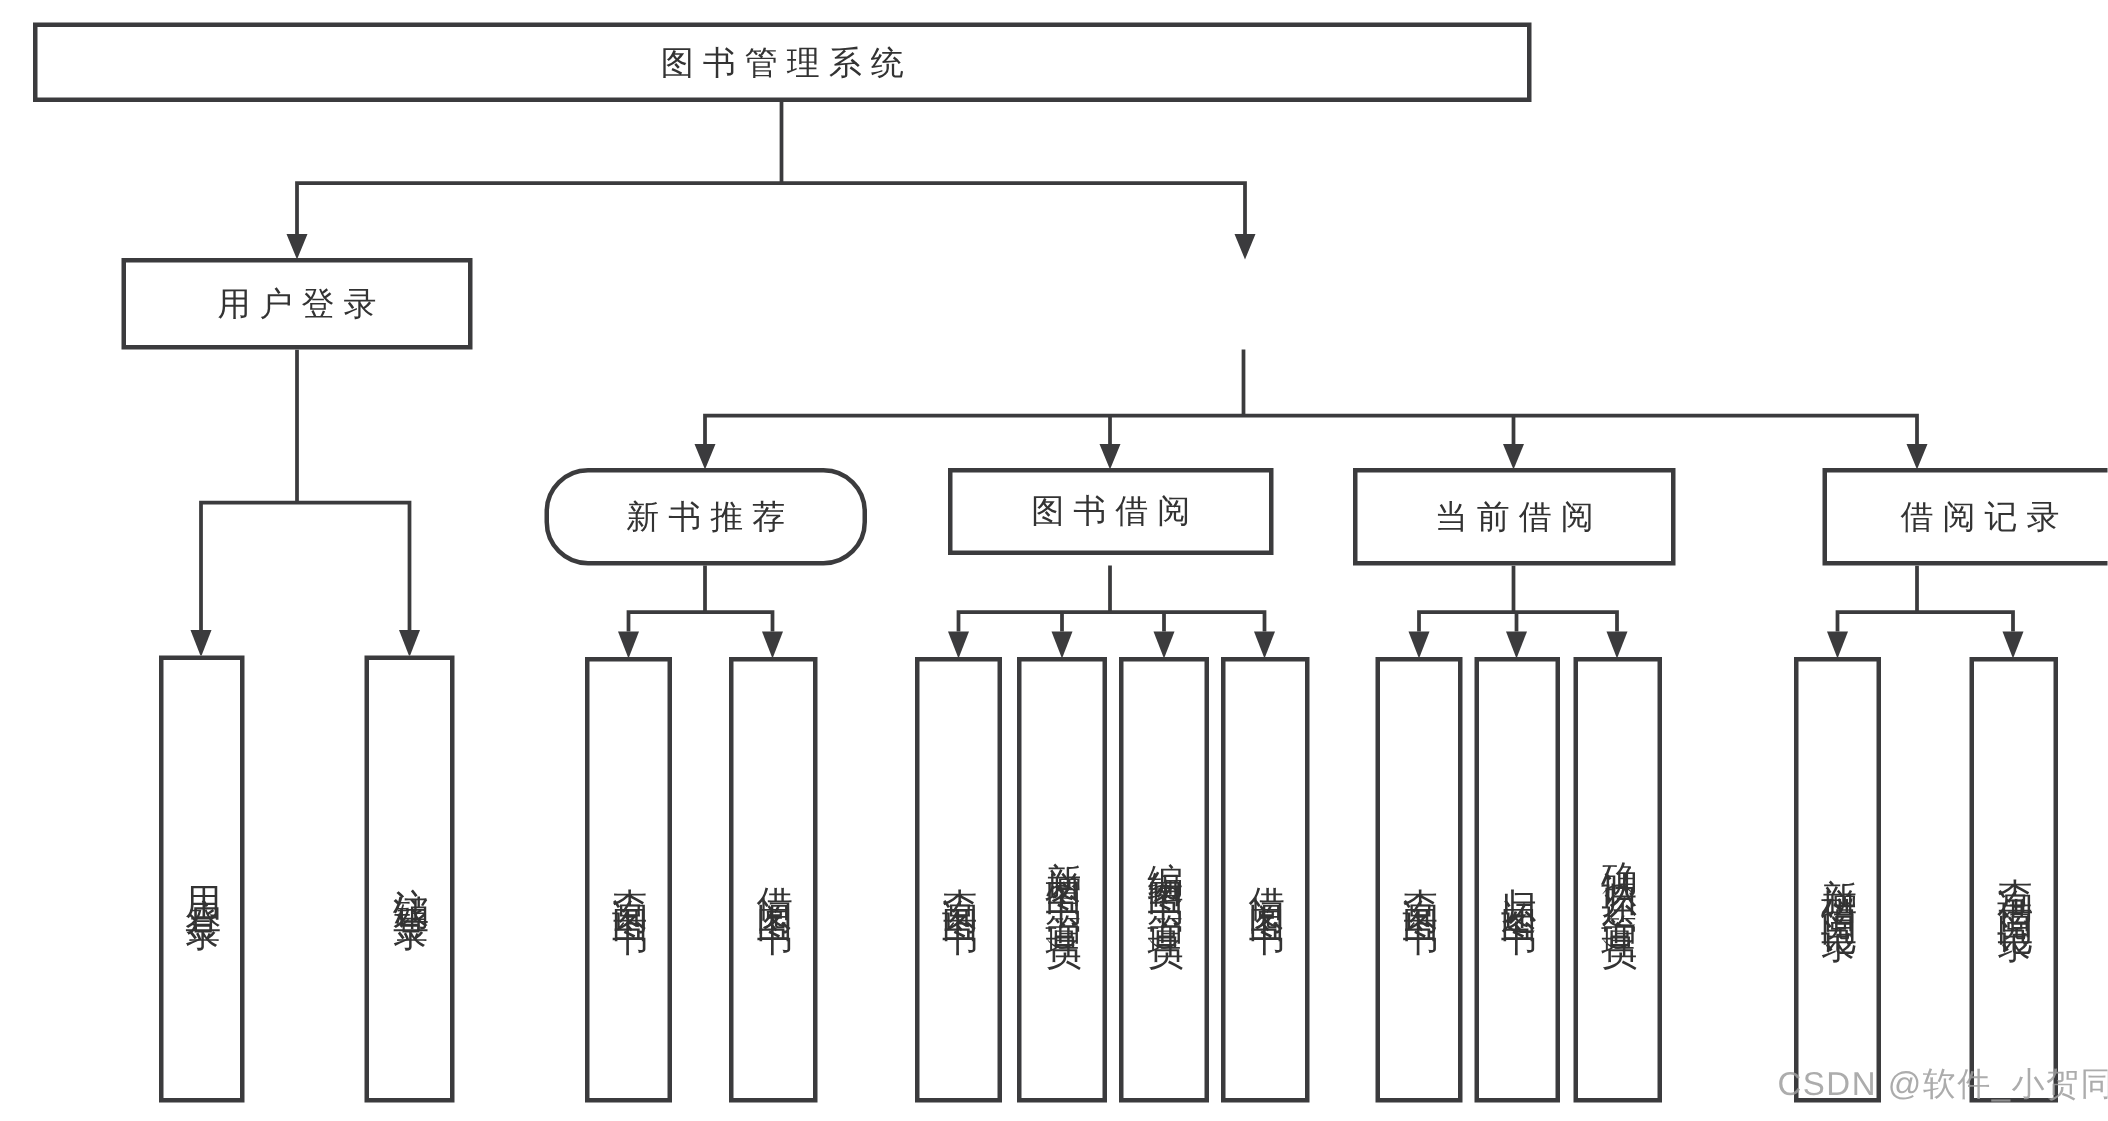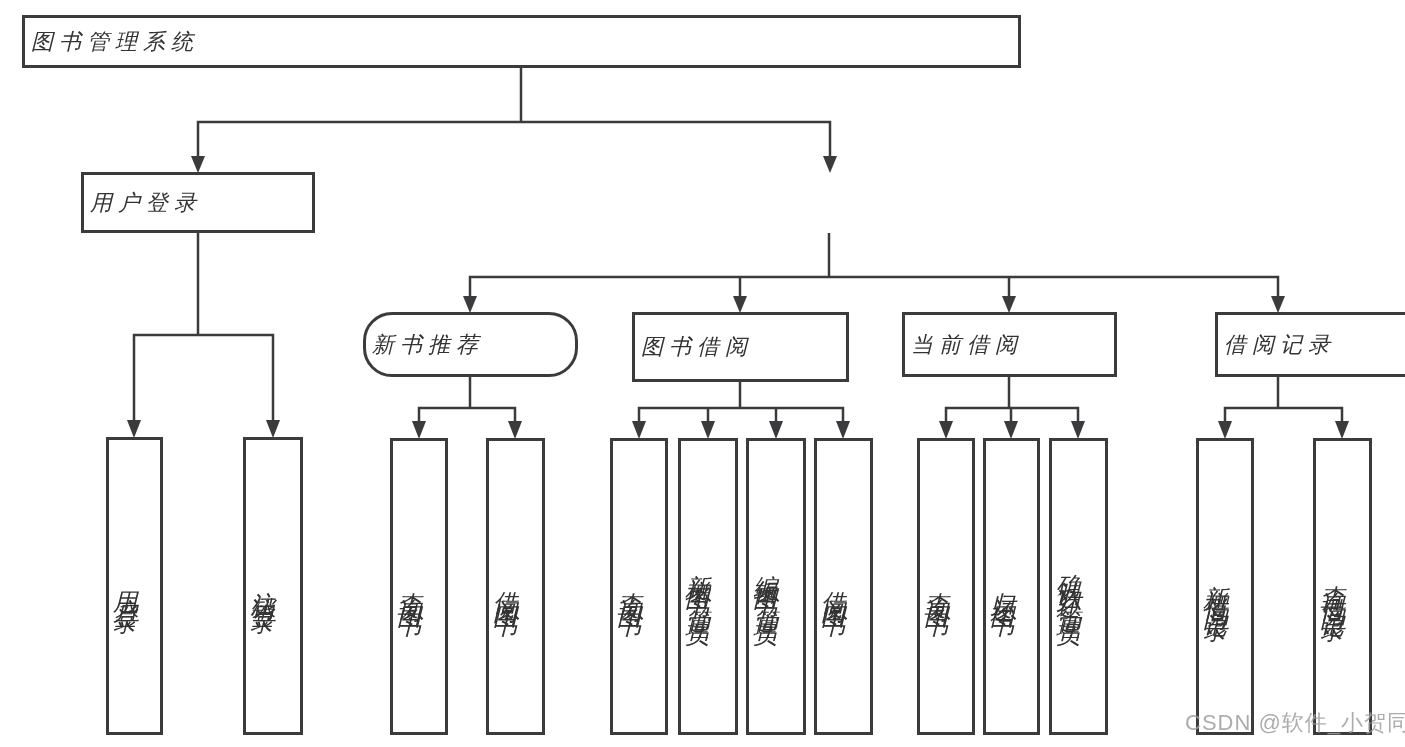--- a/index.html
+++ b/index.html
@@ -17,24 +17,23 @@
     z-index: 1;
     pointer-events: none;
   }
   .node {
     position: absolute;
     box-sizing: border-box;
     border: 3px solid #3b3b3d;
     background: #ffffff;
     display: flex;
     align-items: center;
-    justify-content: flex-start;
+    justify-content: center;
     z-index: 2;
     color: #333333;
-    font-style: italic;
   }
   .hbox span {
     font-size: 22px;
     letter-spacing: 6px;
     text-indent: 6px;
     white-space: nowrap;
     color: #333333;
   }
   .vbox span {
     writing-mode: vertical-rl;
@@ -44,21 +43,21 @@
     white-space: nowrap;
     color: #333333;
   }
   
   #root { left: 22px;   top: 15px;  width: 999px; height: 53px; }
   
   #l2a  { left: 81px;   top: 172px; width: 234px; height: 61px; }
   #l2b  { left: 711px;  top: 172px; width: 236px; height: 61px; }
   
   #l3a  { left: 363px;  top: 312px; width: 215px; height: 65px; border-radius: 29px; }
-  #l3b  { left: 632px;  top: 312px; width: 217px; height: 70px; }
+  #l3b  { left: 632px;  top: 312px; width: 217px; height: 58px; }
   #l3c  { left: 902px;  top: 312px; width: 215px; height: 65px; }
   #l3d  { left: 1173px; top: 312px; width: 210px; height: 65px; margin-left: 42px; }
   
   #v1  { left: 106px;  top: 437px; width: 57px; height: 298px; }
   #v2  { left: 243px;  top: 437px; width: 60px; height: 298px; }
   #v3  { left: 390px;  top: 438px; width: 58px; height: 297px; }
   #v4  { left: 486px;  top: 438px; width: 59px; height: 297px; }
   #v5  { left: 610px;  top: 438px; width: 58px; height: 297px; }
   #v6  { left: 678px;  top: 438px; width: 60px; height: 297px; }
   #v7  { left: 746px;  top: 438px; width: 60px; height: 297px; }

